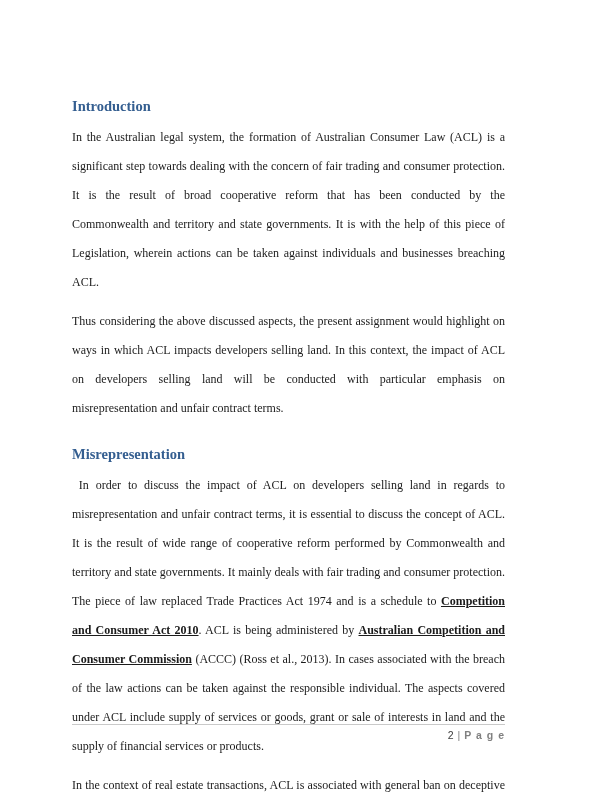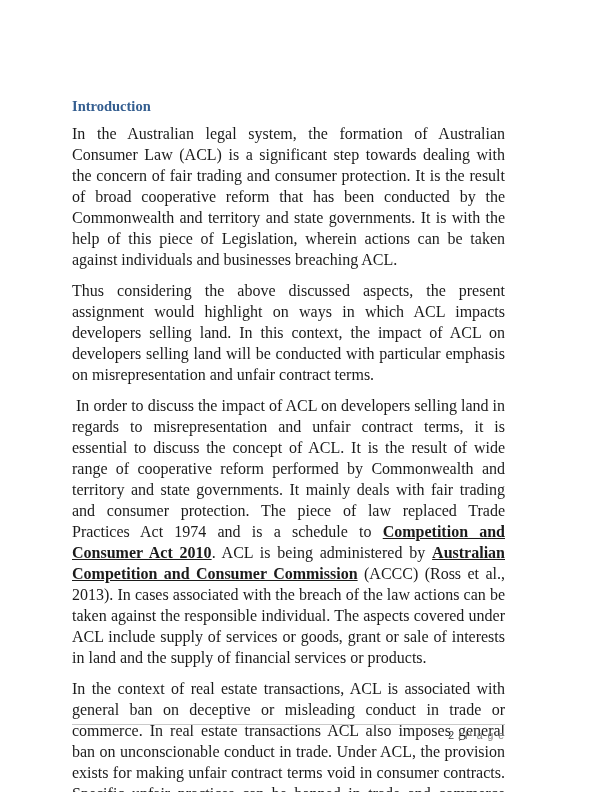--- a/index.html
+++ b/index.html
@@ -28,22 +28,22 @@
   }
   .doc-heading {
     font-family: "Liberation Serif", "DejaVu Serif", serif;
     font-weight: bold;
     font-size: 14.5px;
     line-height: 18px;
     color: var(--heading);
     margin: 22px 0 8px 0;
   }
   .doc-paragraph {
-    font-size: 16px;
-    line-height: 21px;
+    font-size: 12px;
+    line-height: 29px;
     color: var(--body-text);
     text-align: justify;
     margin: 0 0 10px 0;
   }
   .run { font-weight: normal; }
   .run.bold { font-weight: bold; text-decoration: underline; }
   .footer {
     position: absolute;
     left: 72px;
     right: 72px;
@@ -63,30 +63,32 @@
   .footer-text .page-num {
     color: var(--footer-dark);
   }
   .footer-text .sep {
     margin: 0 4px;
     color: var(--footer-gray);
   }
   .footer-text .page-label {
     letter-spacing: 1px;
     color: var(--footer-gray);
+    font-weight: bold;
   }
 </style>
 </head>
 <body>
 
 <div class="page">
   <div class="content">
       <h2 class="doc-heading">Introduction</h2>
       <p class="doc-paragraph"><span class="run">In the Australian legal system, the formation of Australian Consumer Law (ACL) is a significant step towards dealing with the concern of fair trading and consumer protection. It is the result of broad cooperative reform that has been conducted by the Commonwealth and territory and state governments. It is with the help of this piece of Legislation, wherein actions can be taken against individuals and businesses breaching ACL.</span></p>
       <p class="doc-paragraph"><span class="run">Thus considering the above discussed aspects, the present assignment would highlight on ways in which ACL impacts developers selling land. In this context, the impact of ACL on developers selling land will be conducted with particular emphasis on misrepresentation and unfair contract terms.</span></p>
+      <h2 class="doc-heading">Misrepresentation</h2>
       <p class="doc-paragraph"><span class="run">&nbsp;In order to discuss the impact of ACL on developers selling land in regards to misrepresentation and unfair contract terms, it is essential to discuss the concept of ACL. It is the result of wide range of cooperative reform performed by Commonwealth and territory and state governments. It mainly deals with fair trading and consumer protection. The piece of law replaced Trade Practices Act 1974 and is a schedule to </span><span class="run bold">Competition and Consumer Act 2010</span><span class="run">. ACL is being administered by </span><span class="run bold">Australian Competition and Consumer Commission</span><span class="run"> (ACCC) (Ross et al., 2013). In cases associated with the breach of the law actions can be taken against the responsible individual. The aspects covered under ACL include supply of services or goods, grant or sale of interests in land and the supply of financial services or products.</span></p>
       <p class="doc-paragraph"><span class="run">In the context of real estate transactions, ACL is associated with general ban on deceptive or misleading conduct in trade or commerce. In real estate transactions ACL also imposes general ban on unconscionable conduct in trade. Under ACL, the provision exists for making unfair contract terms void in consumer contracts. Specific unfair practices can be banned in trade and commerce under ACL (Miller, 2010). Under ACL in real estate transactions, the consumer’s goods safety and product related services are required to be maintained. The enforcement and formulation of information standards are also required to be maintained under ACL.</span></p>
     </div>
 
   <div class="footer">
     <div class="footer-rule"></div>
     <div class="footer-text">
       <span class="page-num">2</span><span class="sep">|</span><span class="page-label">P a g e</span>
     </div>
   </div>

